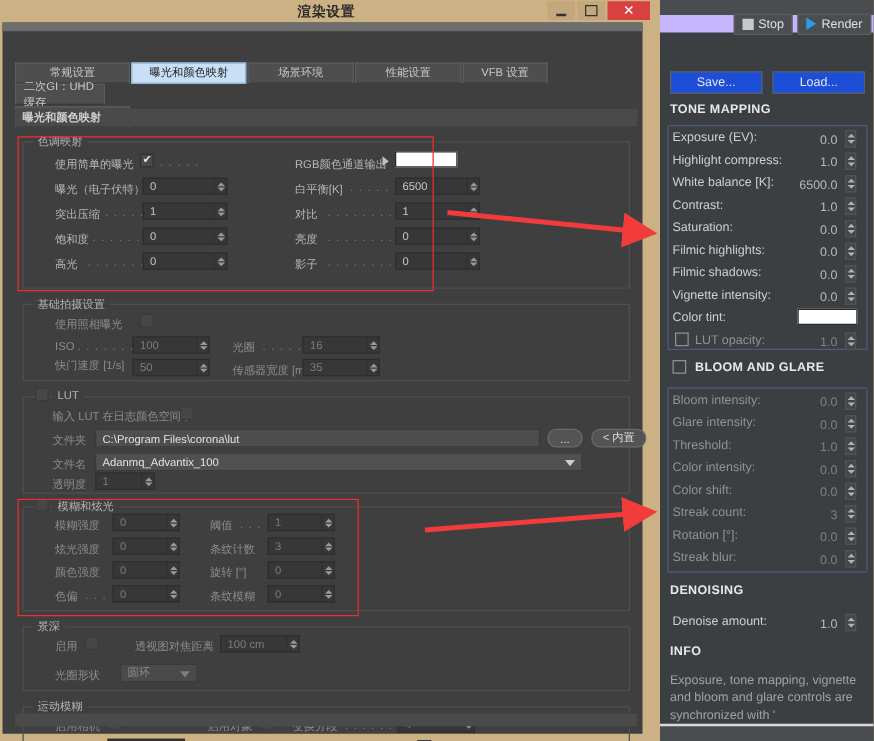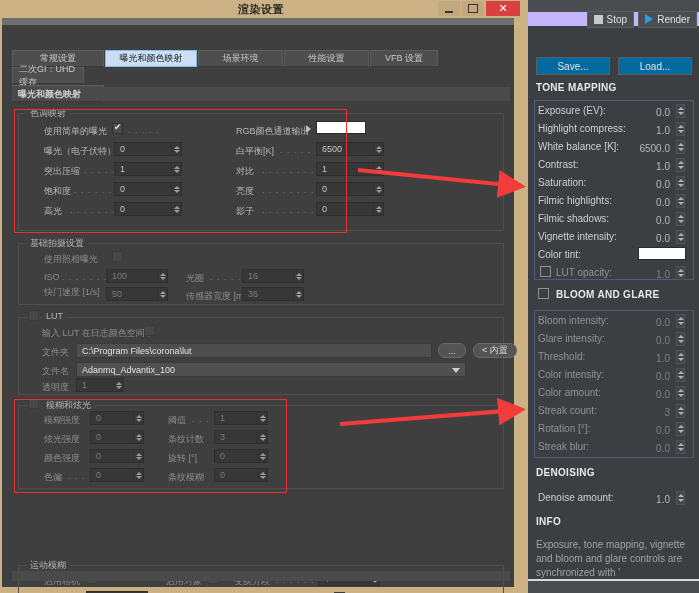--- a/index.html
+++ b/index.html
@@ -200,21 +200,21 @@
   }
   .vfb-tab {
     height: 15px; background: #45484a; border: 1px solid #55585a;
     font-size: 9px; color: #dcdcdc;
     display: flex; align-items: center; justify-content: center;
     padding: 0 3px;
   }
   .vfb-tab.active { border: 1px solid #d2a25a; background: #45484a; color: #ffffff; }
 
   .vfb-savebtn {
-    position: absolute; height: 18px; background: #0369a1;
+    position: absolute; height: 18px; background: #1d4ed8;
     border: 1px solid #5c5f61;
     display: flex; align-items: center; justify-content: center;
     font-size: 10px; color: #e4e4e4;
   }
   .vfb-sechead {
     position: absolute; font-size: 10px; font-weight: bold; color: #e8e8e8;
     letter-spacing: .3px;
   }
   .vfb-box {
     position: absolute; border: 1px solid #4a5c80;
@@ -521,20 +521,41 @@
         <span class="fld-label dim" style="left:150px; top:66px;">条纹模糊</span>
         <div class="spin dim" style="left:196px; top:63px; width:54px;">
           <span class="v">0</span>
           <span class="arrows">
               <i class="up"></i>
               <i class="dn"></i>
             </span>
         </div>
       </div>
 
+      <div class="group" style="left:16px; top:476px; width:486px; height:52px;">
+        <div class="gborder"></div>
+        <div class="gtitle">景深</div>
+
+        <span class="fld-label dim" style="left:26px; top:10px;">启用</span>
+        <div class="cb dimoff" style="left:50px; top:8px;"></div>
+        <span class="fld-label dim" style="left:90px; top:10px;">透视图对焦距离</span>
+        <div class="spin dim" style="left:158px; top:7px; width:64px;">
+          <span class="v">100 cm</span>
+          <span class="arrows">
+              <i class="up"></i>
+              <i class="dn"></i>
+            </span>
+        </div>
+
+        <span class="fld-label dim" style="left:26px; top:33px;">光圈形状</span>
+        <div class="dropdown dim" style="left:78px; top:30px; width:62px;">
+          <span>圆环</span>
+          <span class="caret"></span>
+        </div>
+      </div>
 
       <div class="group" style="left:16px; top:540px; width:486px; height:52px;">
         <div class="gborder"></div>
         <div class="gtitle">运动模糊</div>
 
         <span class="fld-label dim" style="left:26px; top:10px;">启用相机</span>
         <div class="cb dimoff" style="left:68px; top:8px;"></div>
         <span class="fld-label dim" style="left:148px; top:10px;">启用对象</span>
         <div class="cb dimoff" style="left:190px; top:8px;"></div>
         <span class="fld-label dim" style="left:216px; top:10px;">变换分段</span>
@@ -675,21 +696,21 @@
         <i class="dn"></i>
       </div>
 
     <div class="vfb-row-label dim" style="left:10px; top:369px;">Color intensity:</div>
     <div class="vfb-val dim" style="left:98px; top:371px; width:44px;">0.0</div>
     <div class="vfb-spin" style="left:148px; top:368px;">
         <i class="up"></i>
         <i class="dn"></i>
       </div>
 
-    <div class="vfb-row-label dim" style="left:10px; top:387px;">Color amount:</div>
+    <div class="vfb-row-label dim" style="left:10px; top:387px;">Color shift:</div>
     <div class="vfb-val dim" style="left:98px; top:389px; width:44px;">0.0</div>
     <div class="vfb-spin" style="left:148px; top:386px;">
         <i class="up"></i>
         <i class="dn"></i>
       </div>
 
     <div class="vfb-row-label dim" style="left:10px; top:405px;">Streak count:</div>
     <div class="vfb-val dim" style="left:98px; top:407px; width:44px;">3</div>
     <div class="vfb-spin" style="left:148px; top:404px;">
         <i class="up"></i>

